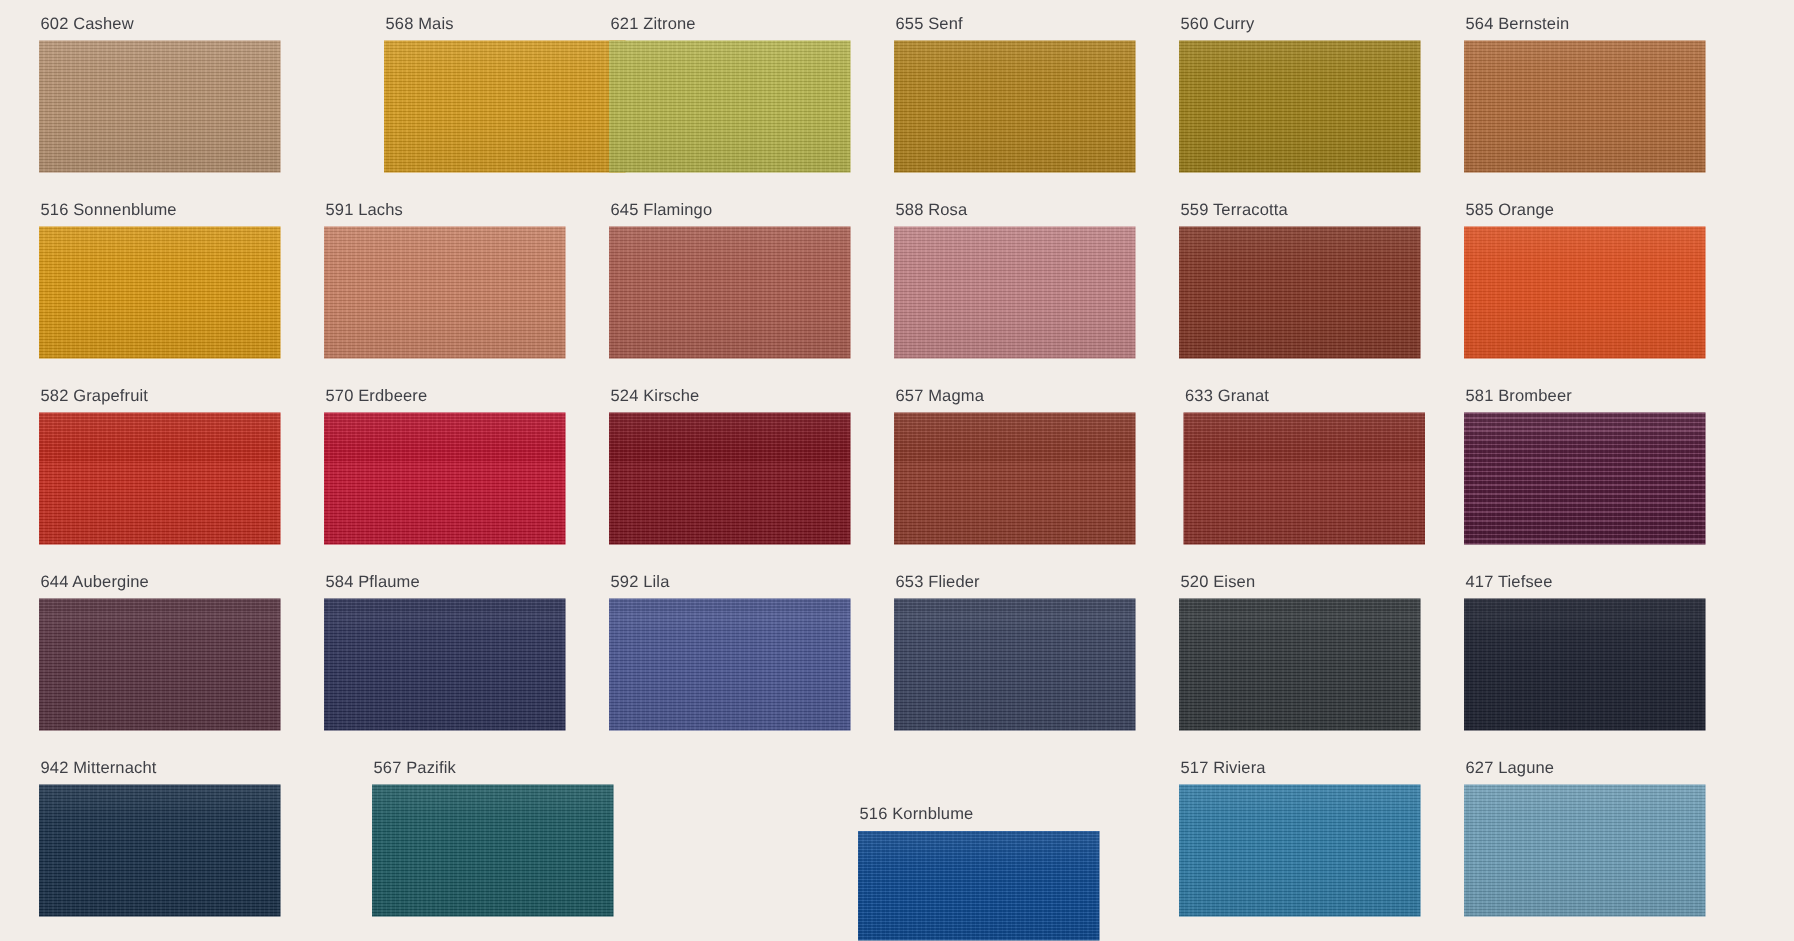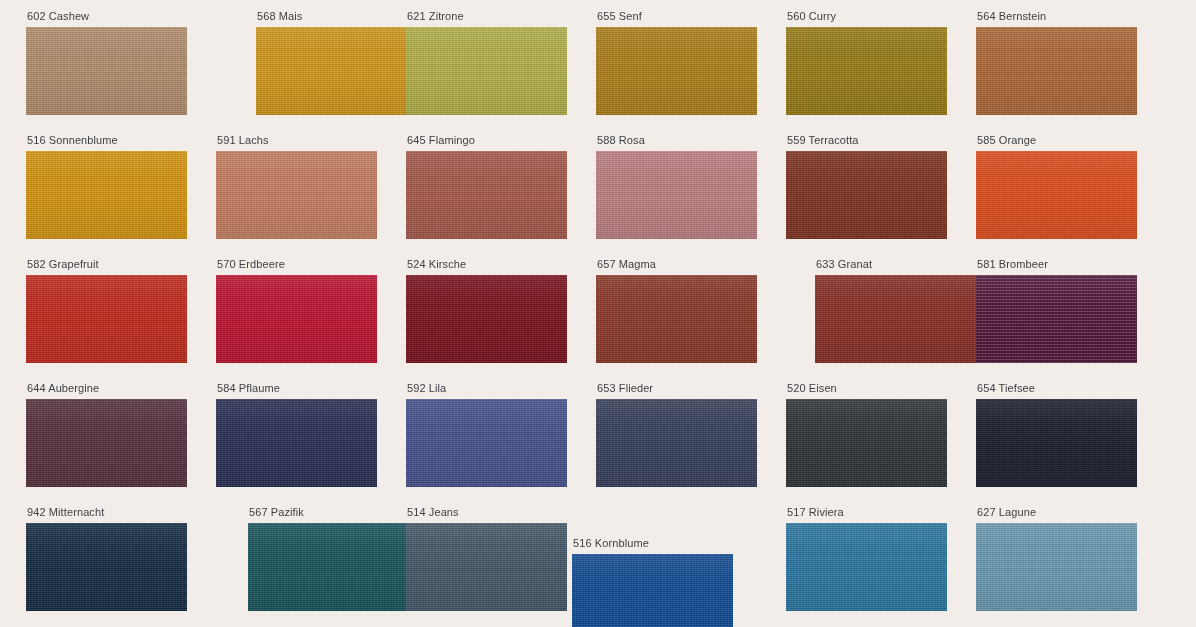--- a/index.html
+++ b/index.html
@@ -183,21 +183,21 @@
       <div class="swatch-tile" style="background-color: rgb(192, 19, 48);"></div>
     </div>
     <div class="swatch-cell" style="left: 406px; top: 258px;">
       <div class="swatch-label" style="color: rgb(63, 64, 70);">524 Kirsche</div>
       <div class="swatch-tile" style="background-color: rgb(124, 18, 29);"></div>
     </div>
     <div class="swatch-cell" style="left: 596px; top: 258px;">
       <div class="swatch-label" style="color: rgb(63, 64, 70);">657 Magma</div>
       <div class="swatch-tile" style="background-color: rgb(141, 58, 42);"></div>
     </div>
-    <div class="swatch-cell" style="left: 786px; top: 258px; padding-left: 29px;">
+    <div class="swatch-cell" style="left: 760px; top: 258px; padding-left: 29px;">
       <div class="swatch-label" style="color: rgb(63, 64, 70);">633 Granat</div>
       <div class="swatch-tile" style="background-color: rgb(138, 47, 39);"></div>
     </div>
     <div class="swatch-cell" style="left: 976px; top: 258px;">
       <div class="swatch-label" style="color: rgb(63, 64, 70);">581 Brombeer</div>
       <div class="swatch-tile rib-strong" style="background-color: rgb(98, 34, 71);"></div>
     </div>
     <div class="swatch-cell" style="left: 26px; top: 382px;">
       <div class="swatch-label" style="color: rgb(63, 64, 70);">644 Aubergine</div>
       <div class="swatch-tile" style="background-color: rgb(86, 49, 63);"></div>
@@ -212,35 +212,31 @@
     </div>
     <div class="swatch-cell" style="left: 596px; top: 382px;">
       <div class="swatch-label" style="color: rgb(63, 64, 70);">653 Flieder</div>
       <div class="swatch-tile" style="background-color: rgb(55, 64, 92);"></div>
     </div>
     <div class="swatch-cell" style="left: 786px; top: 382px;">
       <div class="swatch-label" style="color: rgb(63, 64, 70);">520 Eisen</div>
       <div class="swatch-tile" style="background-color: rgb(47, 52, 56);"></div>
     </div>
     <div class="swatch-cell" style="left: 976px; top: 382px;">
-      <div class="swatch-label" style="color: rgb(63, 64, 70);">654 Tiefsee</div>
+      <div class="swatch-label" style="color: rgb(63, 64, 70);">417 Tiefsee</div>
       <div class="swatch-tile rib-soft" style="background-color: rgb(29, 33, 48);"></div>
     </div>
     <div class="swatch-cell" style="left: 26px; top: 506px;">
       <div class="swatch-label" style="color: rgb(63, 64, 70);">942 Mitternacht</div>
       <div class="swatch-tile" style="background-color: rgb(21, 44, 69);"></div>
     </div>
     <div class="swatch-cell" style="left: 216px; top: 506px; padding-left: 32px;">
       <div class="swatch-label" style="color: rgb(63, 64, 70);">567 Pazifik</div>
       <div class="swatch-tile" style="background-color: rgb(24, 86, 94);"></div>
     </div>
-    <div class="swatch-cell" style="left: 406px; top: 506px;">
-      <div class="swatch-label" style="color: rgb(63, 64, 70);">514 Jeans</div>
-      <div class="swatch-tile" style="background-color: rgb(70, 89, 106);"></div>
-    </div>
     <div class="swatch-cell" style="left: 572px; top: 506px; margin-top: 31px;">
       <div class="swatch-label" style="color: rgb(63, 64, 70);">516 Kornblume</div>
       <div class="swatch-tile" style="background-color: rgb(15, 76, 149);"></div>
     </div>
     <div class="swatch-cell" style="left: 786px; top: 506px;">
       <div class="swatch-label" style="color: rgb(63, 64, 70);">517 Riviera</div>
       <div class="swatch-tile" style="background-color: rgb(43, 120, 163);"></div>
     </div>
     <div class="swatch-cell" style="left: 976px; top: 506px;">
       <div class="swatch-label" style="color: rgb(63, 64, 70);">627 Lagune</div>

